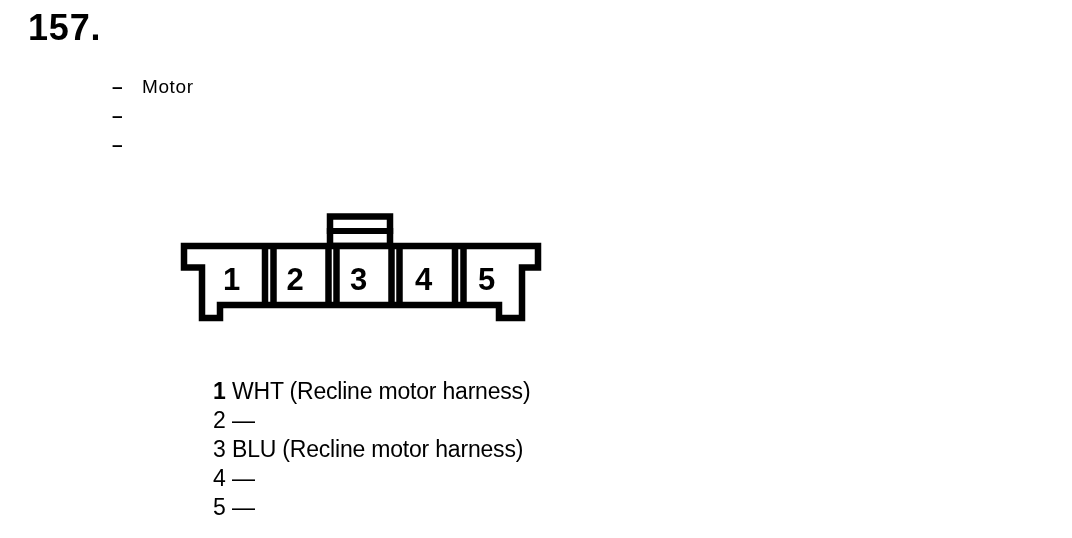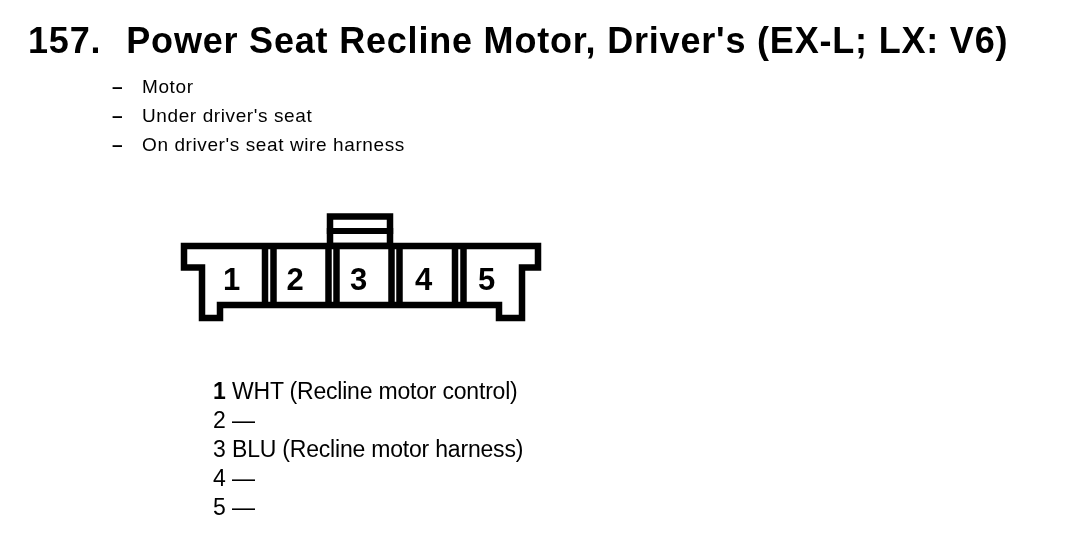--- a/index.html
+++ b/index.html
@@ -13,21 +13,21 @@
     position: relative;
     overflow: hidden;
     font-family: "Liberation Sans", sans-serif;
     color: #000000;
     -webkit-font-smoothing: antialiased;
   }
 
   
   .title-row {
     position: absolute;
-    top: 23px;
+    top: 10px;
     left: 28px;
     font-weight: bold;
     font-size: 36px;
     line-height: 36px;
     letter-spacing: 0.8px;
     white-space: nowrap;
     display: flex;
   }
   .item-number {
     margin-right: 25px;
@@ -95,35 +95,32 @@
   }
   .pin-num.emph {
     font-weight: bold;
   }
 </style>
 </head>
 <body>
 
 <div class="title-row">
   <span class="item-number">157.</span>
-  <span class="title-text">Power Seat Recline Motor, Driver's (EX-L; LX: V6)</span>
 </div>
 
 <div class="notes">
   <div class="note-row">
     <span class="note-dash">–</span>
     <span class="note-text">Motor</span>
   </div>
   <div class="note-row">
     <span class="note-dash">–</span>
-    <span class="note-text">Under driver's seat</span>
   </div>
   <div class="note-row">
     <span class="note-dash">–</span>
-    <span class="note-text">On driver's seat wire harness</span>
   </div>
 </div>
 
 <svg class="connector-svg" viewBox="150 200 420 130" xmlns="http://www.w3.org/2000/svg">
 
   <rect class="ink-shape" x="330" y="216.5" width="60" height="29.5" stroke-width="6.5"></rect>
   <line class="ink-line" x1="326.8" y1="231" x2="393.2" y2="231" stroke-width="6"></line>
 
   <path class="ink-shape" stroke-width="6.5" stroke-linejoin="miter" d="M184,246 H538 V267.5 H522 V318 H499 V305 H220 V318 H202 V267.5 H184 Z"></path>
 
@@ -143,21 +140,21 @@
     <text class="cavity-num" x="295" y="290">2</text>
     <text class="cavity-num" x="358.5" y="290">3</text>
     <text class="cavity-num" x="423.5" y="290">4</text>
     <text class="cavity-num" x="486.5" y="290">5</text>
   </g>
 </svg>
 
 <div class="pinout">
   <div class="pin-row">
     <span class="pin-num emph">1</span>
-    <span class="pin-wire">WHT (Recline motor control)</span>
+    <span class="pin-wire">WHT (Recline motor harness)</span>
   </div>
   <div class="pin-row">
     <span class="pin-num">2</span>
     <span class="pin-wire">—</span>
   </div>
   <div class="pin-row">
     <span class="pin-num">3</span>
     <span class="pin-wire">BLU (Recline motor harness)</span>
   </div>
   <div class="pin-row">

